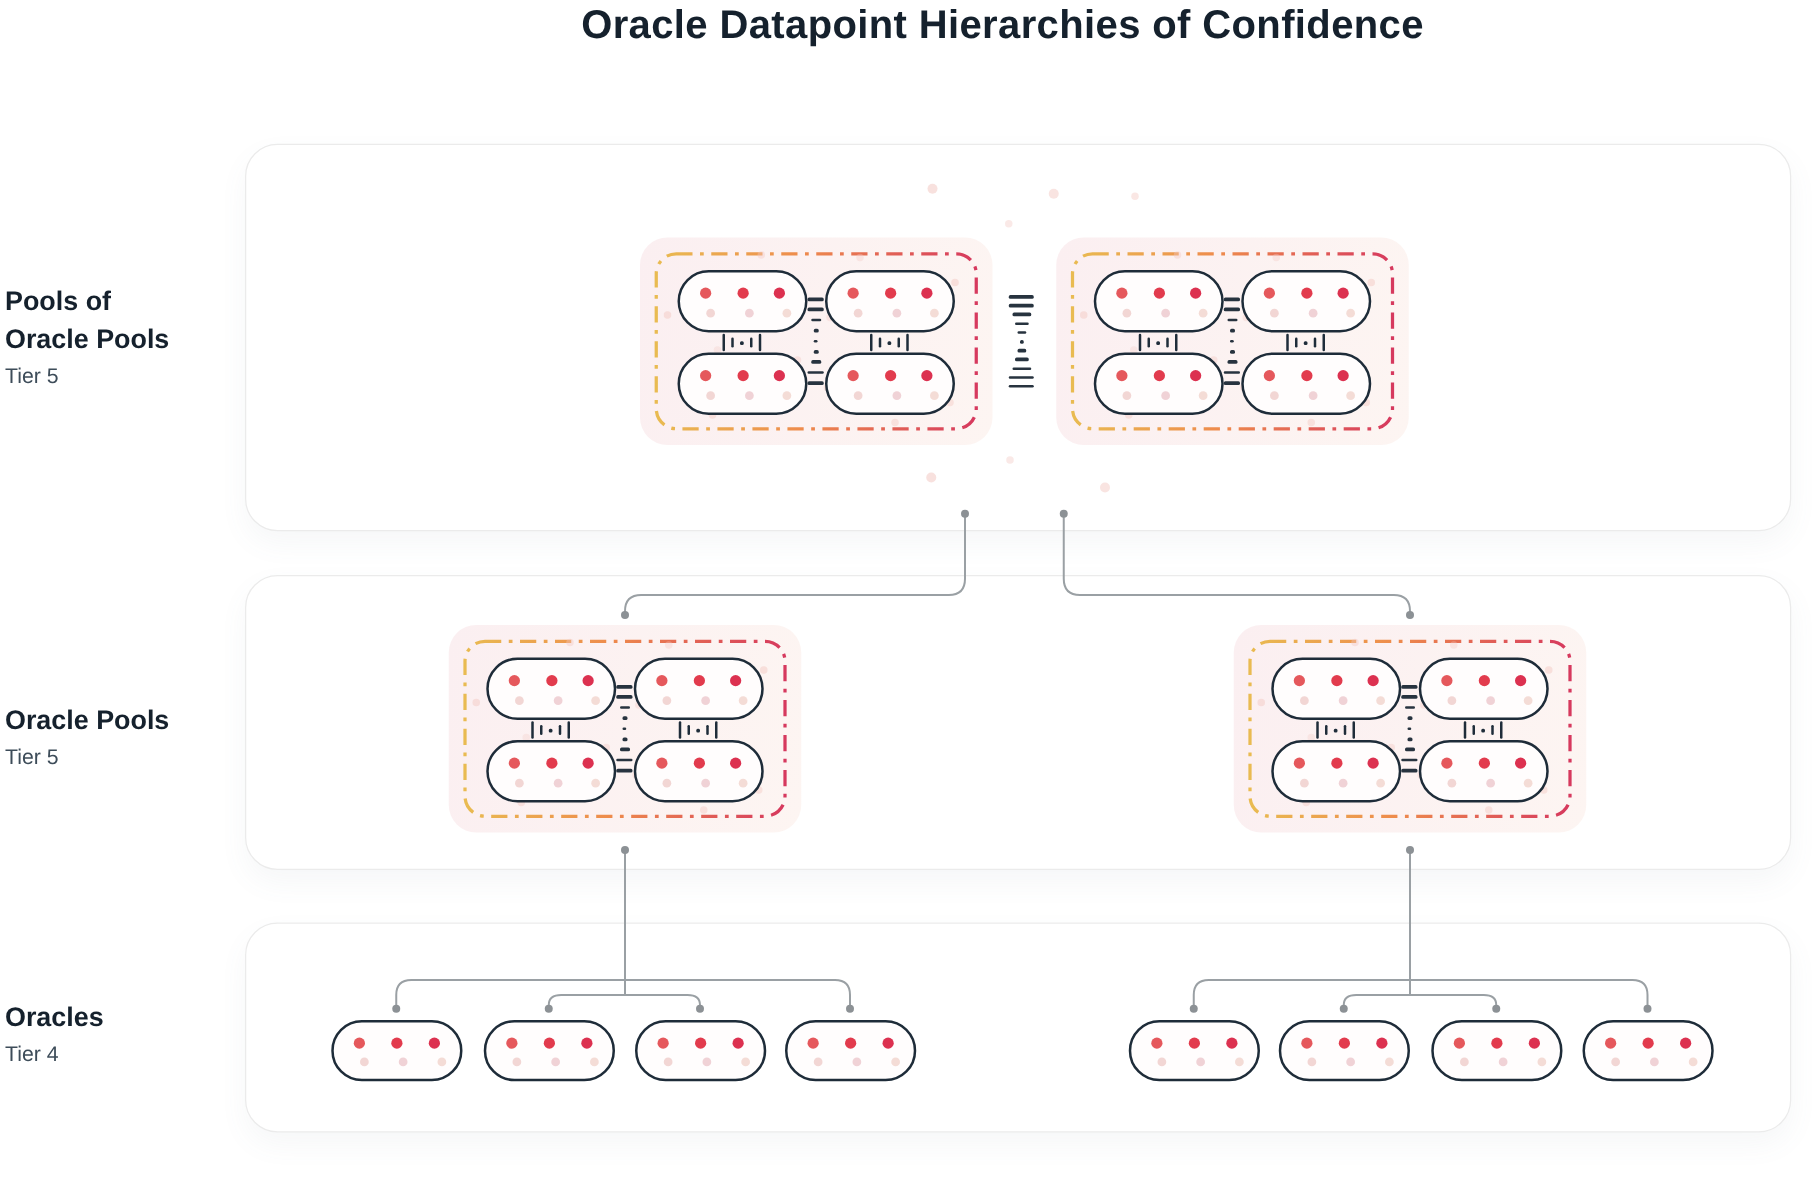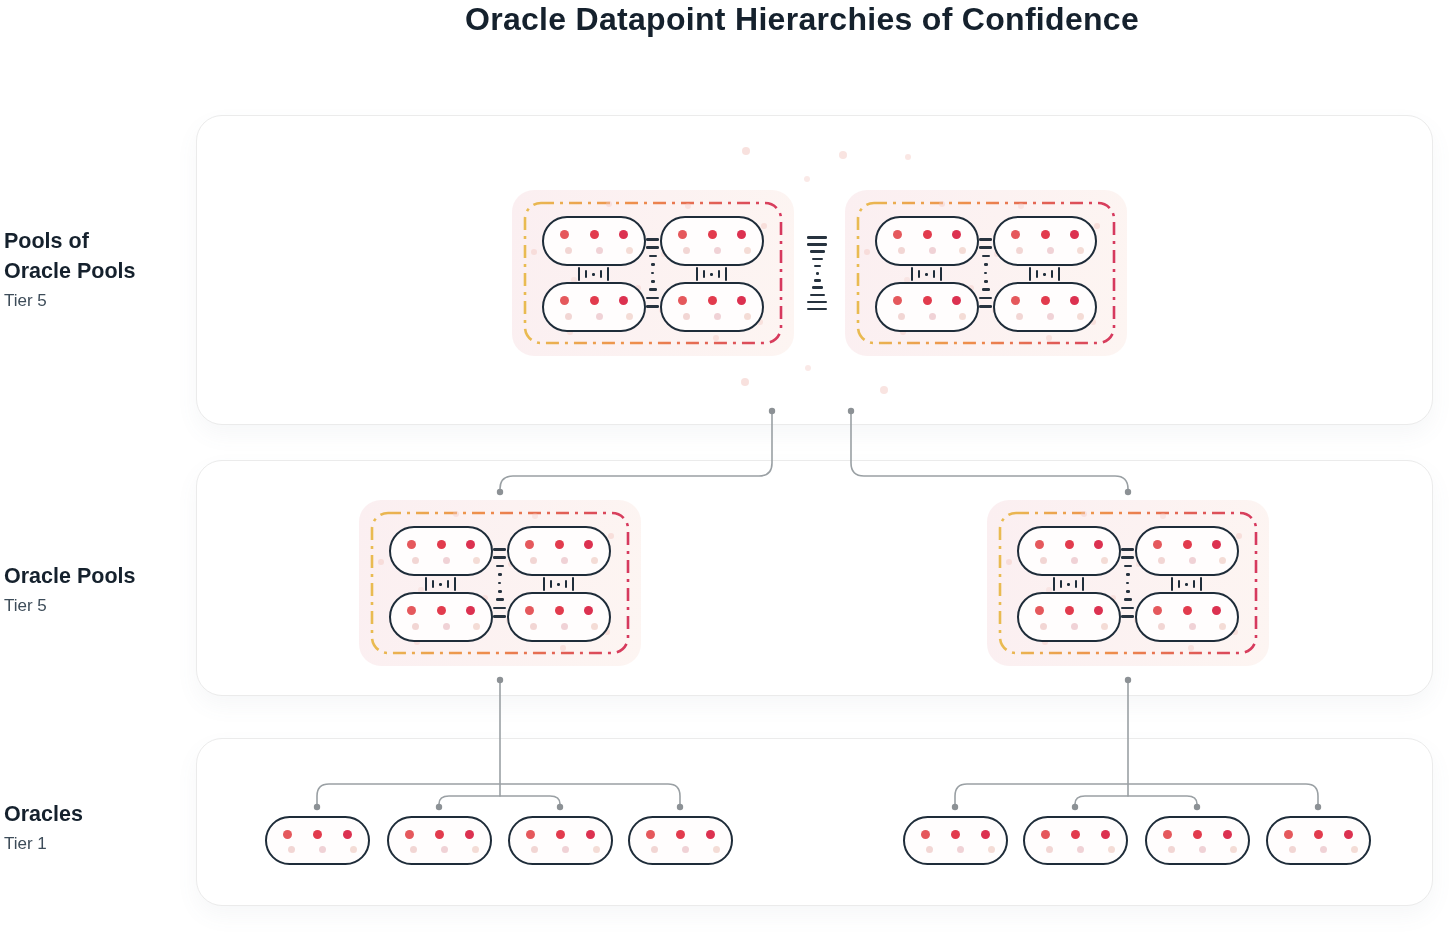--- a/index.html
+++ b/index.html
@@ -56,21 +56,21 @@
     <div class="tname">Pools of</div>
     <div class="tname">Oracle Pools</div>
     <div class="tsub">Tier 5</div>
   </div>
   <div class="tier-label" style="top:561px">
     <div class="tname">Oracle Pools</div>
     <div class="tsub">Tier 5</div>
   </div>
   <div class="tier-label" style="top:799px">
     <div class="tname">Oracles</div>
-    <div class="tsub">Tier 1</div>
+    <div class="tsub">Tier 4</div>
   </div>
 
   <svg width="0" height="0" style="position:absolute">
     <defs>
       <linearGradient id="poolGrad" x1="0" y1="0" x2="1" y2="0">
         <stop offset="0" stop-color="#e9bb51"></stop>
         <stop offset="0.45" stop-color="#ee8c4c"></stop>
         <stop offset="1" stop-color="#d6395e"></stop>
       </linearGradient>
     </defs>

